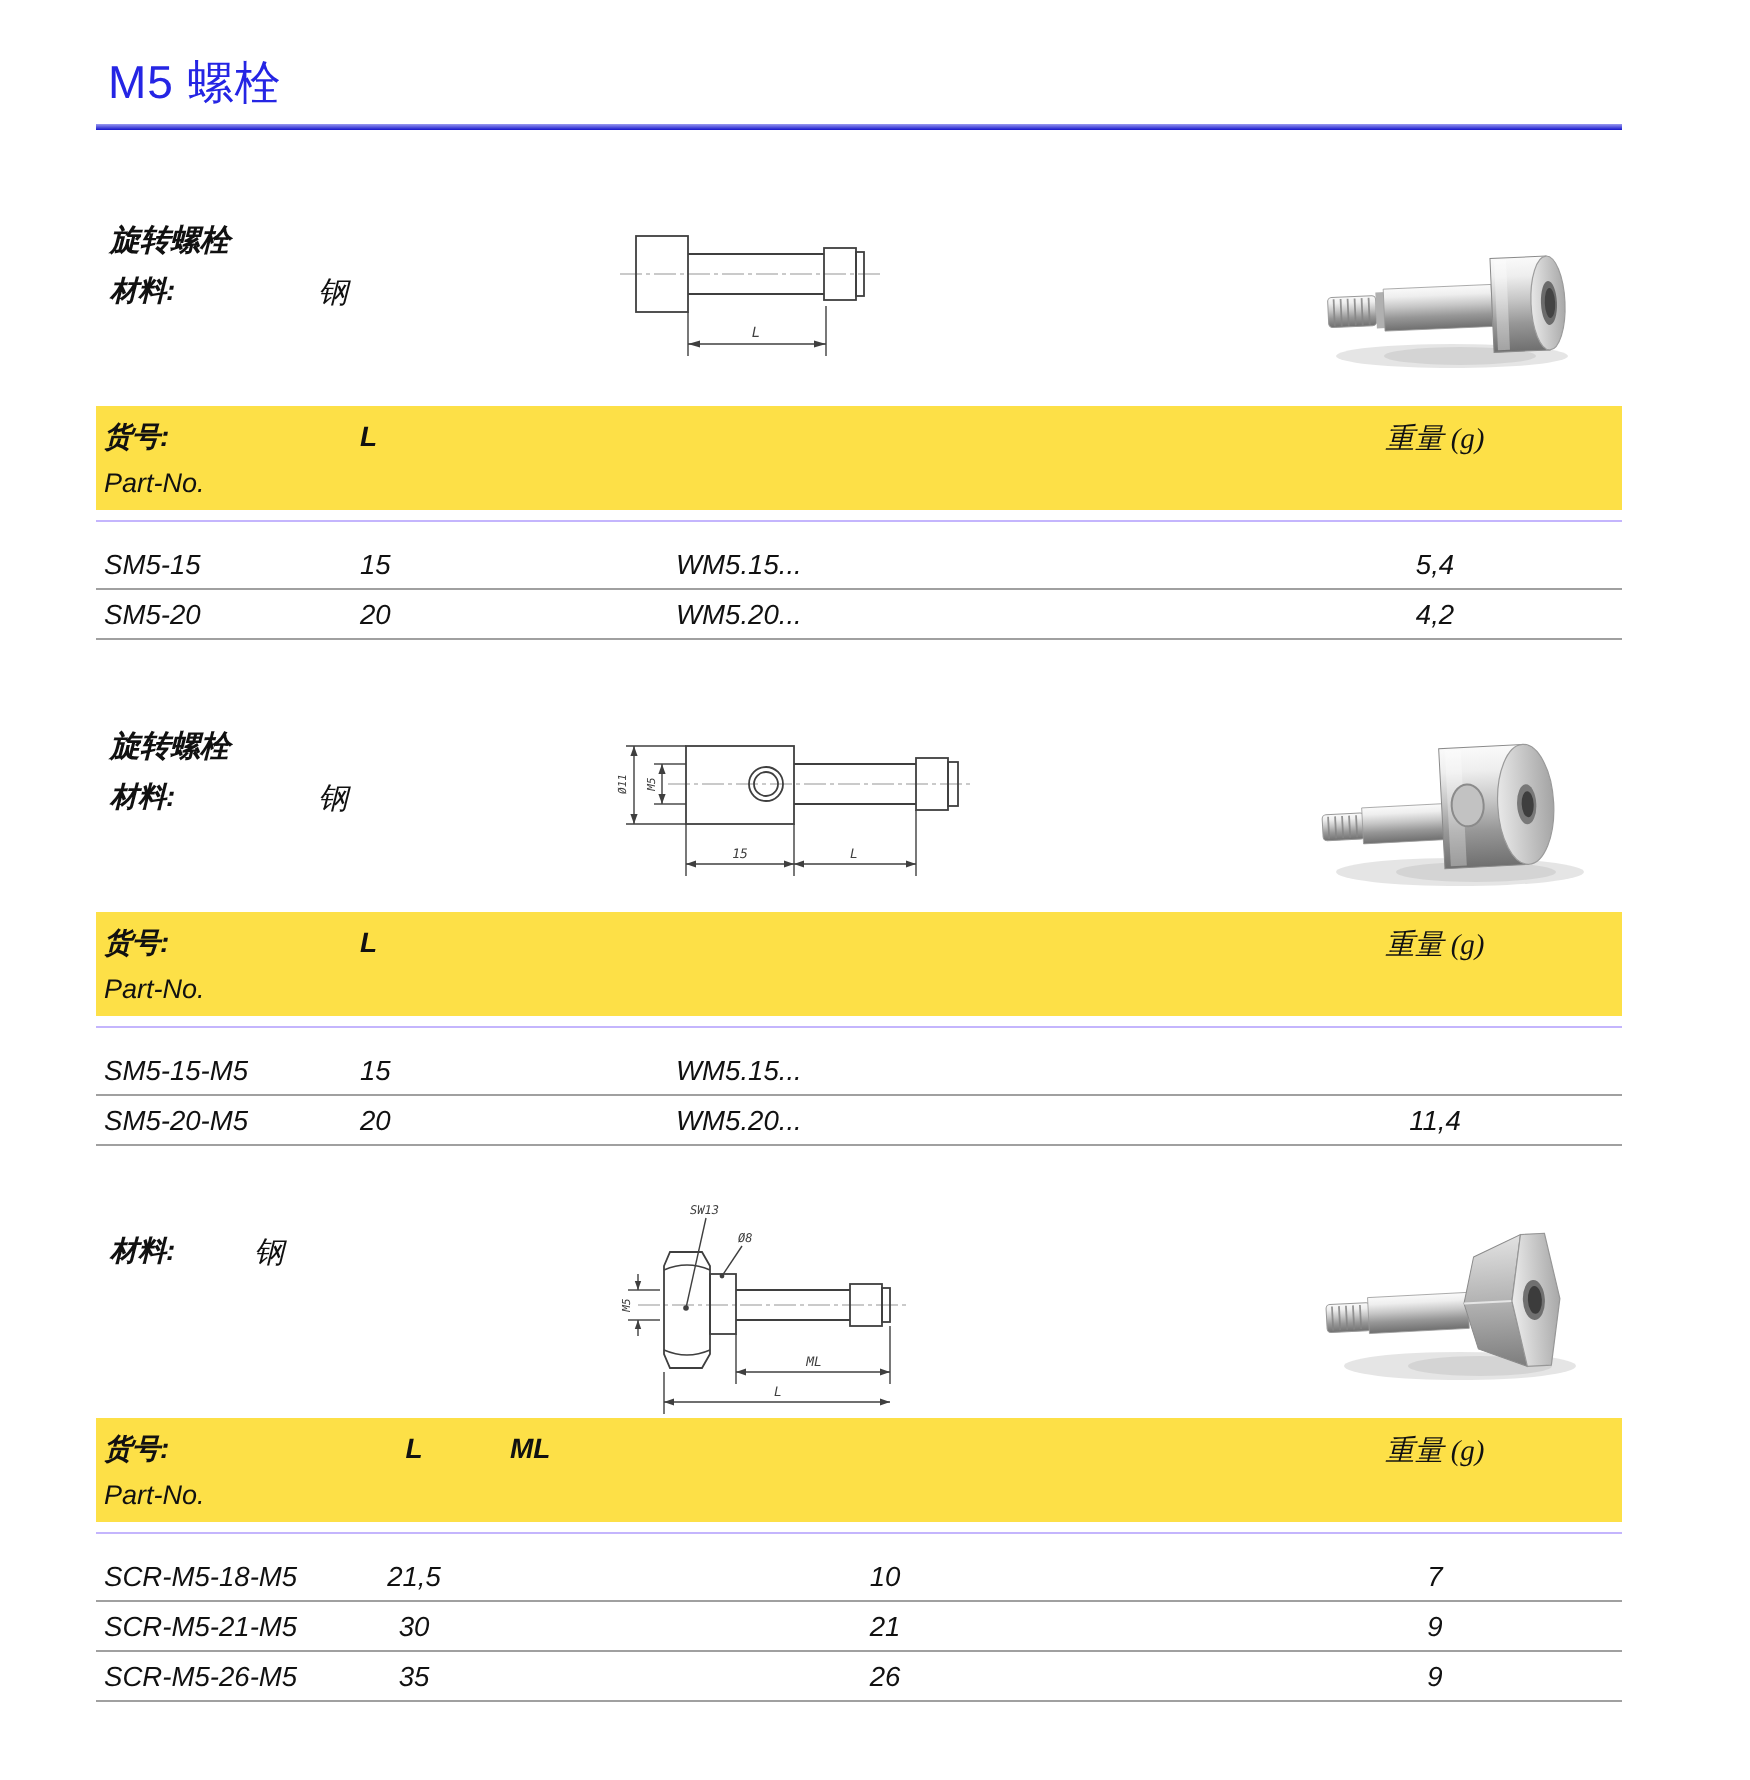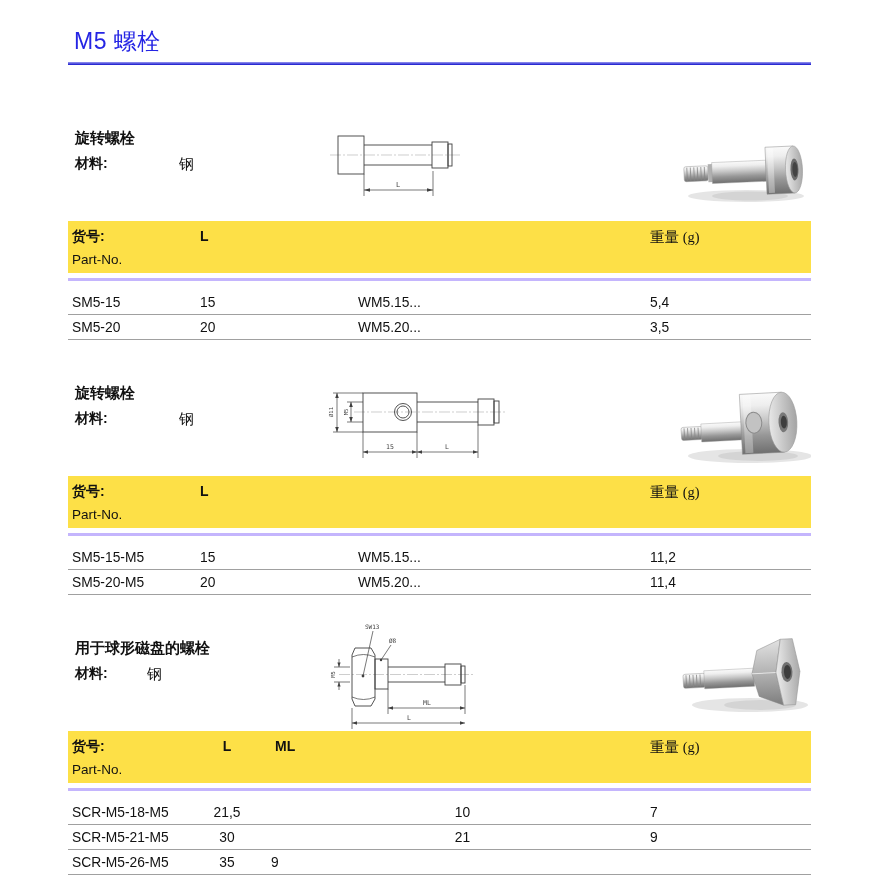--- a/index.html
+++ b/index.html
@@ -1,22 +1,22 @@
 <!DOCTYPE html>
 <html><head>
 <meta charset="utf-8">
 <style>
   html,body { margin:0; padding:0; background:#fff; }
   body { font-family: "Liberation Sans", "DejaVu Sans", sans-serif; color:#111; }
-  .page { position:relative; width:811px; height:890px; background:#fff; box-sizing:border-box; padding:26px 30px 0 68px; overflow:hidden; }
+  .page { position:relative; width:811px; height:890px; background:#fff; box-sizing:border-box; padding:26px 30px 0 48px; overflow:hidden; }
 
   .page-title { font-size:23px; font-weight:400; color:#2525e4; margin:0 0 5px 6px; letter-spacing:.5px; }
   .title-rule { width:793px; height:3px; background:linear-gradient(#9a9af0,#1414cc); margin-bottom:0; }
 
-  .content { margin-top:64px; }
+  .content { margin-top:46px;font-style:italic; }
   .section { margin-bottom:44px; }
   .head-row { position:relative; height:92px; }
   .sec-heading { font-size:15px; font-weight:700; margin:0 0 7px 7px; }
   .material-row { margin-left:7px; font-size:14px; display:flex; }
   .material-label { font-weight:700; width:104px; }
   .s3 .material-label { width:72px; }
   .material-value { font-family:"Liberation Serif","DejaVu Serif",serif; font-size:15px; }
 
   .diagram { position:absolute; left:252px; }
   .d1 { top:-6px; } .d2 { top:-5px; } .d3 { top:-20px; left:257px; }
@@ -34,24 +34,24 @@
   .thead { background:#fde047; padding:7px 0 6px 0; }
   .grid-a { display:grid; grid-template-columns:132px 158px 1fr 215px; align-items:start; }
   .grid-b { display:grid; grid-template-columns:115px 88px 1fr 215px; align-items:start; }
   .cell-part { padding-left:4px; }
   .hdr-part-main { font-weight:700; }
   .hdr-part-sub { font-weight:400; font-size:13.5px; margin-top:6px; }
   .hdr-dim { font-weight:700; }
   .grid-b .hdr-l, .grid-b .cell-l { text-align:center; }
   .hdr-ml { padding-left:4px; }
   .cell-ml { padding-left:4px;text-align:center; }
-  .hdr-weight, .cell-weight { padding-right:40px; }
+  .hdr-weight, .cell-weight { text-align:center; padding-right:40px; }
   .hdr-weight { font-weight:400; font-family:"Liberation Serif","DejaVu Serif",serif; font-size:14.5px; }
 
-  .rows { border-top:3px solid #c4b5fd; margin-top:5px; padding-top:9px; }
+  .rows { border-top:1px solid #c4b5fd; margin-top:5px; padding-top:9px; }
   .row { height:24px; align-items:center; border-bottom:1px solid #a0a0a0; font-size:13.8px; }
 </style>
 </head>
 <body>
 
 <div class="page">
 
   <h1 class="page-title">M5 螺栓</h1>
   <div class="title-rule"></div>
 
@@ -133,21 +133,21 @@
           <div class="row grid-a">
             <div class="cell-part">SM5-15</div>
             <div class="cell-l">15</div>
             <div class="cell-order">WM5.15...</div>
             <div class="cell-weight">5,4</div>
           </div>
           <div class="row grid-a">
             <div class="cell-part">SM5-20</div>
             <div class="cell-l">20</div>
             <div class="cell-order">WM5.20...</div>
-            <div class="cell-weight">3,5</div>
+            <div class="cell-weight">4,2</div>
           </div>
         </div>
       </div>
     </div>
 
     <div class="section s2">
       <div class="head-row">
         <div>
           <div class="sec-heading">旋转螺栓</div>
           <div class="material-row">
@@ -233,36 +233,34 @@
           </div>
           <div class="hdr-dim hdr-l">L</div>
           <div></div>
           <div class="hdr-weight">重量 (g)</div>
         </div>
         <div class="rows">
           <div class="row grid-a">
             <div class="cell-part">SM5-15-M5</div>
             <div class="cell-l">15</div>
             <div class="cell-order">WM5.15...</div>
-            <div class="cell-weight">11,2</div>
           </div>
           <div class="row grid-a">
             <div class="cell-part">SM5-20-M5</div>
             <div class="cell-l">20</div>
             <div class="cell-order">WM5.20...</div>
             <div class="cell-weight">11,4</div>
           </div>
         </div>
       </div>
     </div>
 
     <div class="section s3">
       <div class="head-row">
         <div>
-          <div class="sec-heading">用于球形磁盘的螺栓</div>
           <div class="material-row">
             <span class="material-label">材料:</span>
             <span class="material-value">钢</span>
           </div>
         </div>
 
         <svg class="tech diagram d3" width="185" height="115" viewBox="0 0 185 115">
           <line class="cl" x1="14" y1="55.5" x2="150" y2="55.5" stroke-dasharray="11 2 2 2"></line>
           <text x="40" y="10" font-size="6">SW13</text>
           <polyline class="thin" points="48,12 38,57"></polyline>
@@ -357,20 +355,21 @@
           </div>
           <div class="row grid-b">
             <div class="cell-part">SCR-M5-21-M5</div>
             <div class="cell-l">30</div>
             <div class="cell-ml">21</div>
             <div class="cell-weight">9</div>
           </div>
           <div class="row grid-b">
             <div class="cell-part">SCR-M5-26-M5</div>
             <div class="cell-l">35</div>
+            <div class="cell-ml">26</div>
             <div class="cell-weight">9</div>
           </div>
         </div>
       </div>
     </div>
 
   </div>
 </div>
 
 </body></html>

